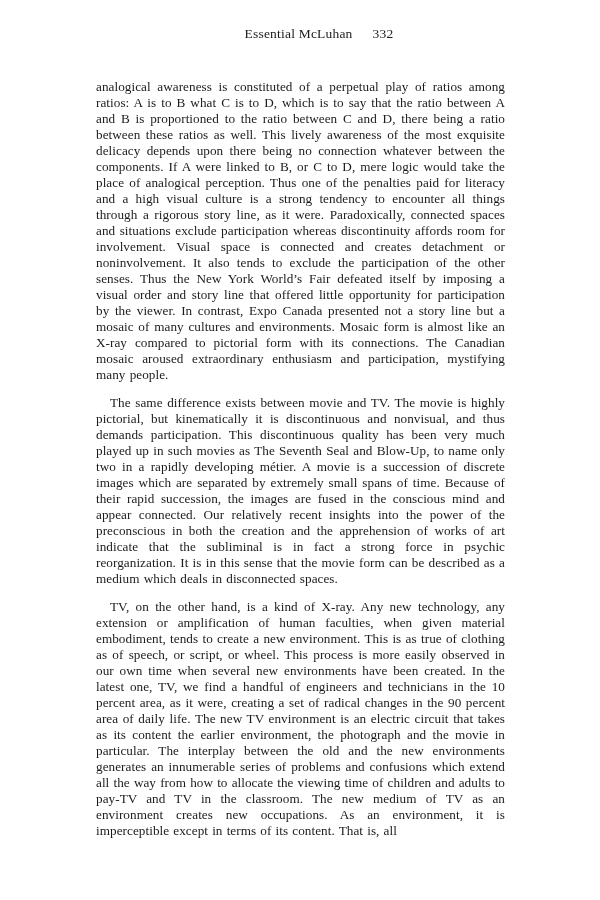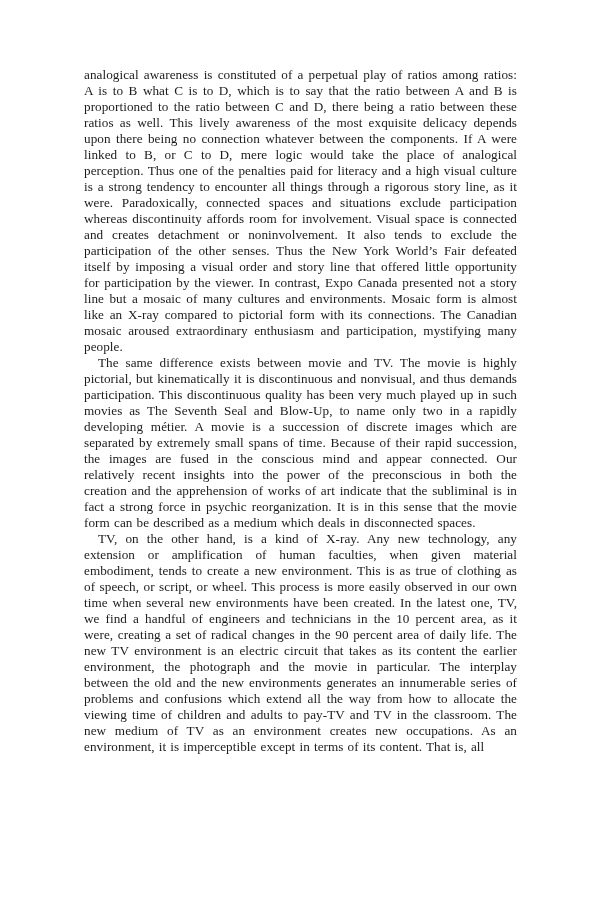--- a/index.html
+++ b/index.html
@@ -37,31 +37,34 @@
     left: 84px;
     width: 433px;
     font-size: 13.2px;
     line-height: 16px;
     text-align: justify;
     text-justify: inter-word;
     letter-spacing: 0.05px;
     word-spacing: 0.06em;
   }
   .text-body p {
-    margin: 0;
+    margin: 12px;
     padding: 0;
   }
   .text-body p.indent {
     text-indent: 14px;
   }
   .italic {
   }
 </style>
 </head>
 <body>
 
 <div class="page">
+  <div class="running-header">
+    <span>Essential McLuhan</span><span class="pagenum">332</span>
+  </div>
   <div class="text-body">
       <p><span>analogical awareness is constituted of a perpetual play of ratios among ratios: A is to B what C is to D, which is to say that the ratio between A and B is proportioned to the ratio between C and D, there being a ratio between these ratios as well. This lively awareness of the most exquisite delicacy depends upon there being no connection whatever between the components. If A were linked to B, or C to D, mere logic would take the place of analogical perception. Thus one of the penalties paid for literacy and a high visual culture is a strong tendency to encounter all things through a rigorous story line, as it were. Paradoxically, connected spaces and situations exclude participation whereas discontinuity affords room for involvement. Visual space is connected and creates detachment or noninvolvement. It also tends to exclude the participation of the other senses. Thus the New York World’s Fair defeated itself by imposing a visual order and story line that offered little opportunity for participation by the viewer. In contrast, Expo Canada presented not a story line but a mosaic of many cultures and environments. Mosaic form is almost like an X-ray compared to pictorial form with its connections. The Canadian mosaic aroused extraordinary enthusiasm and participation, mystifying many people.</span></p>
       <p class="indent"><span>The same difference exists between movie and TV. The movie is highly pictorial, but kinematically it is discontinuous and nonvisual, and thus demands participation. This discontinuous quality has been very much played up in such movies as </span><span class="italic">The Seventh Seal</span><span> and </span><span class="italic">Blow-Up,</span><span> to name only two in a rapidly developing métier. A movie is a succession of discrete images which are separated by extremely small spans of time. Because of their rapid succession, the images are fused in the conscious mind and appear connected. Our relatively recent insights into the power of the preconscious in both the creation and the apprehension of works of art indicate that the subliminal is in fact a strong force in psychic reorganization. It is in this sense that the movie form can be described as a medium which deals in disconnected spaces.</span></p>
       <p class="indent"><span>TV, on the other hand, is a kind of X-ray. Any new technology, any extension or amplification of human faculties, when given material embodiment, tends to create a new environment. This is as true of clothing as of speech, or script, or wheel. This process is more easily observed in our own time when several new environments have been created. In the latest one, TV, we find a handful of engineers and technicians in the 10 percent area, as it were, creating a set of radical changes in the 90 percent area of daily life. The new TV environment is an electric circuit that takes as its content the earlier environment, the photograph and the movie in particular. The interplay between the old and the new environments generates an innumerable series of problems and confusions which extend all the way from how to allocate the viewing time of children and adults to pay-TV and TV in the classroom. The new medium of TV as an environment creates new occupations. As an environment, it is imperceptible except in terms of its content. That is, all</span></p>
     </div>
 </div>
 
 </body></html>

